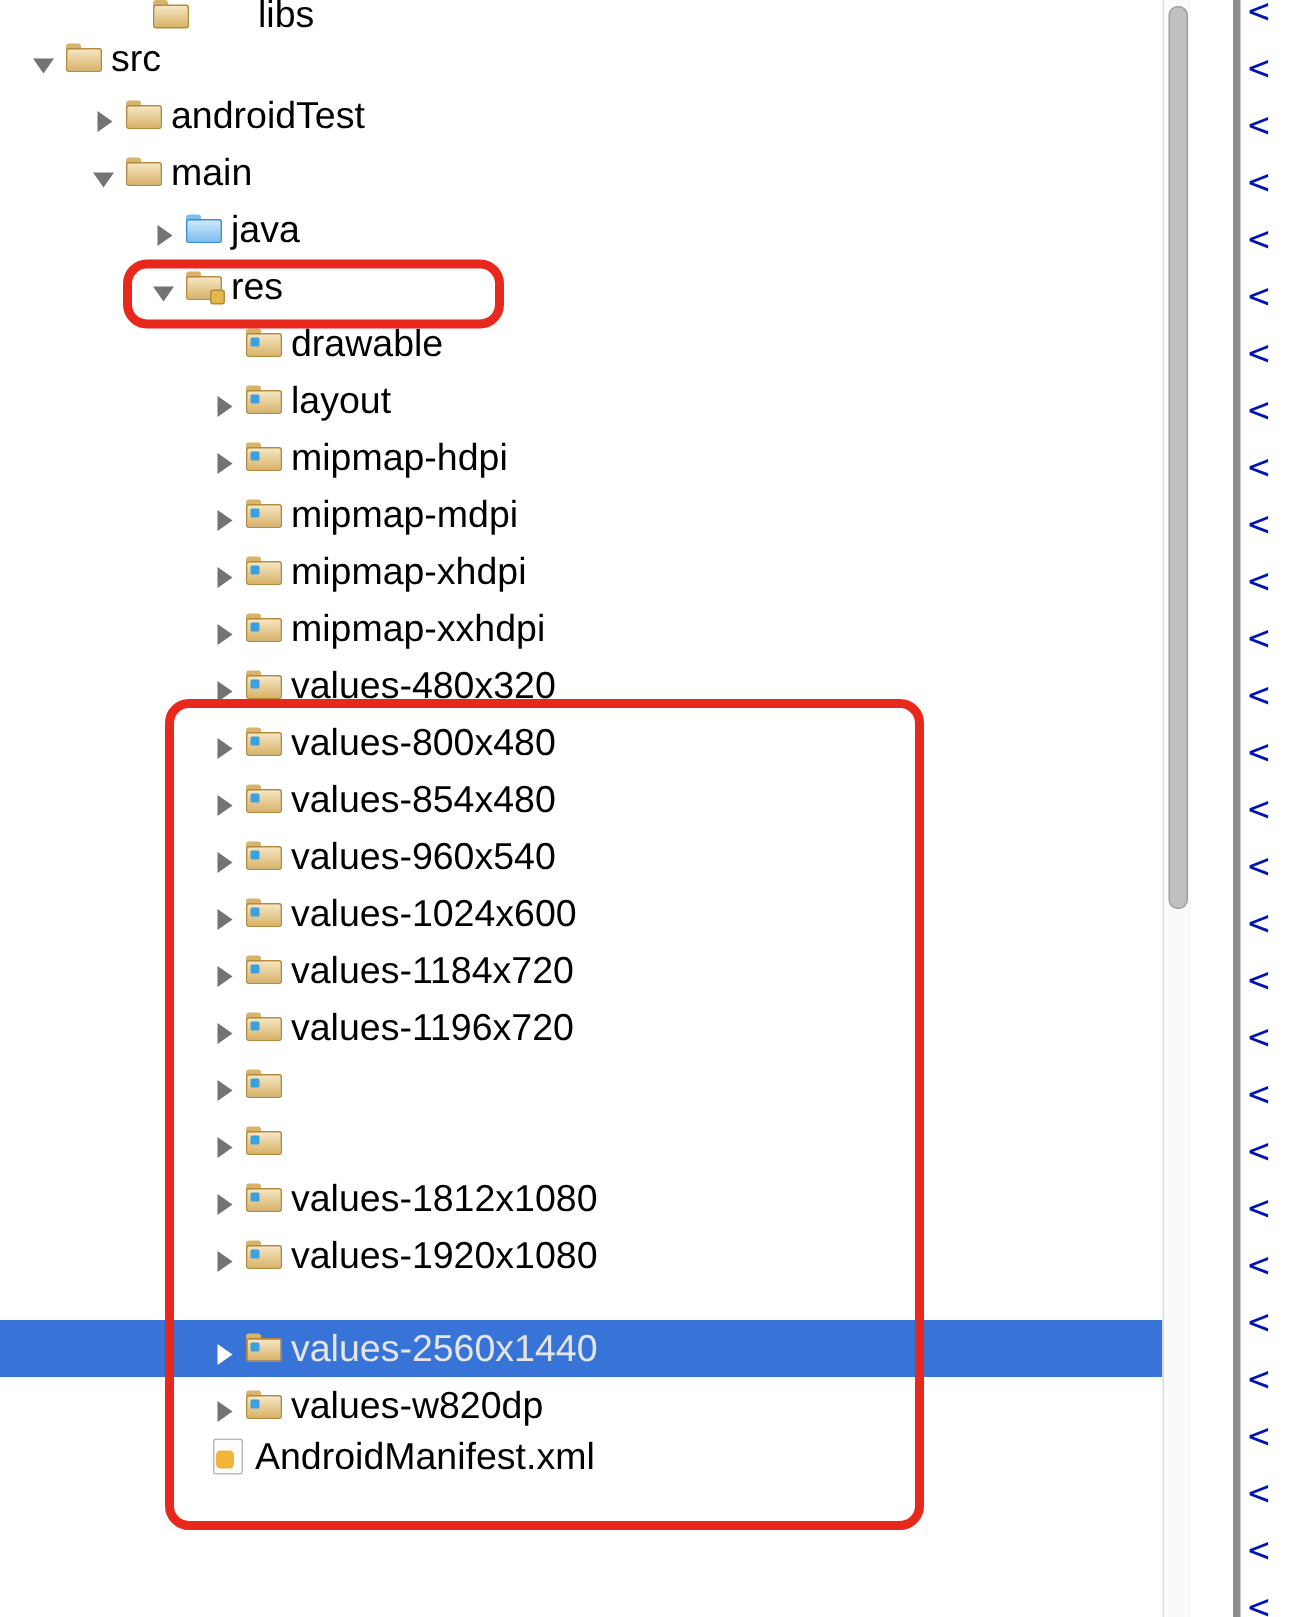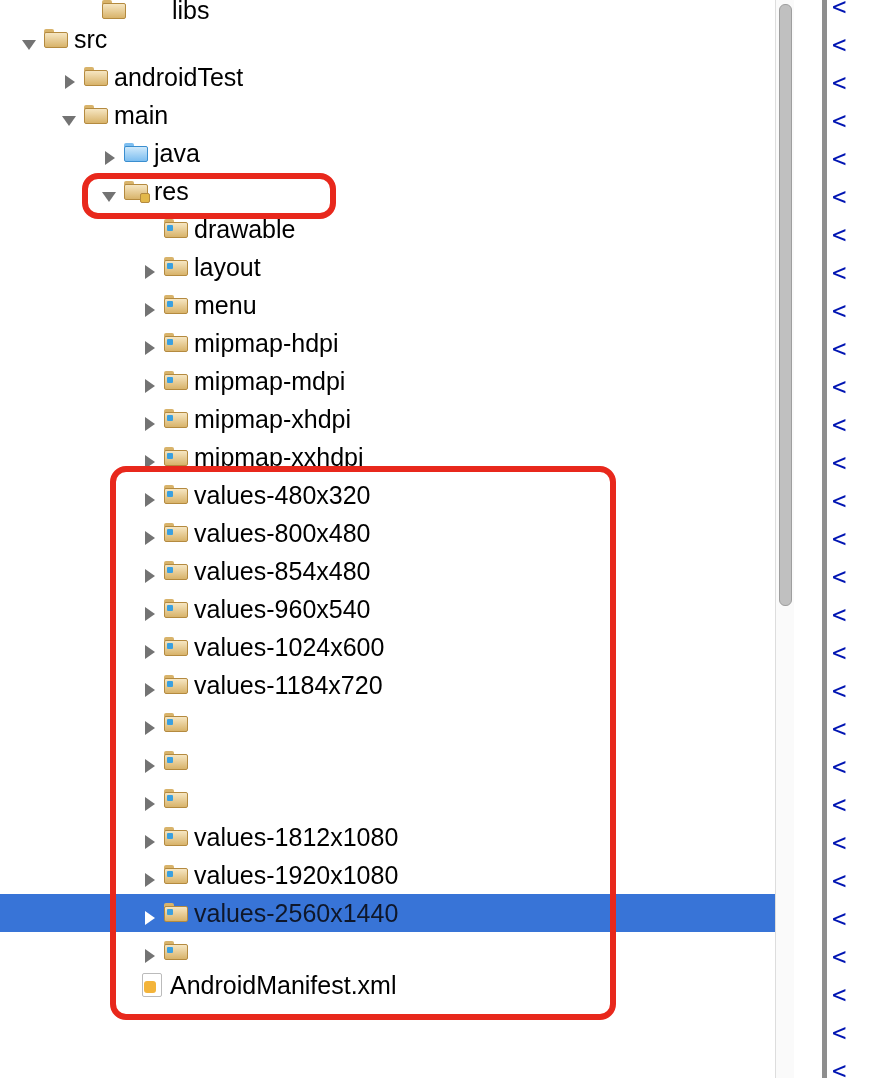--- a/index.html
+++ b/index.html
@@ -28,21 +28,22 @@
   }
   .row {
     display: flex;
     align-items: center;
     height: 38px;
     white-space: nowrap;
     position: relative;
   }
   .row.selected {
     background: #3874d7;
-    color: #0f172a;
+    color: #e5e5e5;
+    margin-top: 24px;
   }
   .arrow {
     width: 18px;
     height: 18px;
     flex-shrink: 0;
     margin-right: 6px;
   }
   .arrow.right svg polygon { fill: #737373; }
   .arrow.down svg polygon { fill: #737373; }
   .row.selected .arrow.right svg polygon { fill: #fff; }
@@ -291,34 +292,20 @@
       <div class="icon">
           <div class="folder res">
             <div class="tab"></div>
             <div class="body"></div>
             <div class="dot"></div>
           </div>
         </div>
       <span class="label">layout</span>
     </div>
 
-    <div class="row">
-      <div class="spacer" style="width:140px;"></div>
-      <span class="arrow right"><svg width="18" height="18">
-            <polygon points="5,2 15,9 5,16"></polygon>
-          </svg></span>
-      <div class="icon">
-          <div class="folder res">
-            <div class="tab"></div>
-            <div class="body"></div>
-            <div class="dot"></div>
-          </div>
-        </div>
-      <span class="label">menu</span>
-    </div>
 
     <div class="row">
       <div class="spacer" style="width:140px;"></div>
       <span class="arrow right"><svg width="18" height="18">
             <polygon points="5,2 15,9 5,16"></polygon>
           </svg></span>
       <div class="icon">
           <div class="folder res">
             <div class="tab"></div>
             <div class="body"></div>
@@ -470,20 +457,21 @@
       <span class="arrow right"><svg width="18" height="18">
             <polygon points="5,2 15,9 5,16"></polygon>
           </svg></span>
       <div class="icon">
           <div class="folder res">
             <div class="tab"></div>
             <div class="body"></div>
             <div class="dot"></div>
           </div>
         </div>
+      <span class="label">values-1196x720</span>
     </div>
 
     <div class="row">
       <div class="spacer" style="width:140px;"></div>
       <span class="arrow right"><svg width="18" height="18">
             <polygon points="5,2 15,9 5,16"></polygon>
           </svg></span>
       <div class="icon">
           <div class="folder res">
             <div class="tab"></div>
@@ -557,20 +545,21 @@
       <span class="arrow right"><svg width="18" height="18">
             <polygon points="5,2 15,9 5,16"></polygon>
           </svg></span>
       <div class="icon">
           <div class="folder res">
             <div class="tab"></div>
             <div class="body"></div>
             <div class="dot"></div>
           </div>
         </div>
+      <span class="label">values-w820dp</span>
     </div>
 
     <div class="row" style="height:30px;">
       <div class="spacer" style="width:142px;"></div>
       <div class="fileicon">
           <div class="page"></div>
           <div class="badge"></div>
         </div>
       <span class="label">AndroidManifest.xml</span>
     </div>

